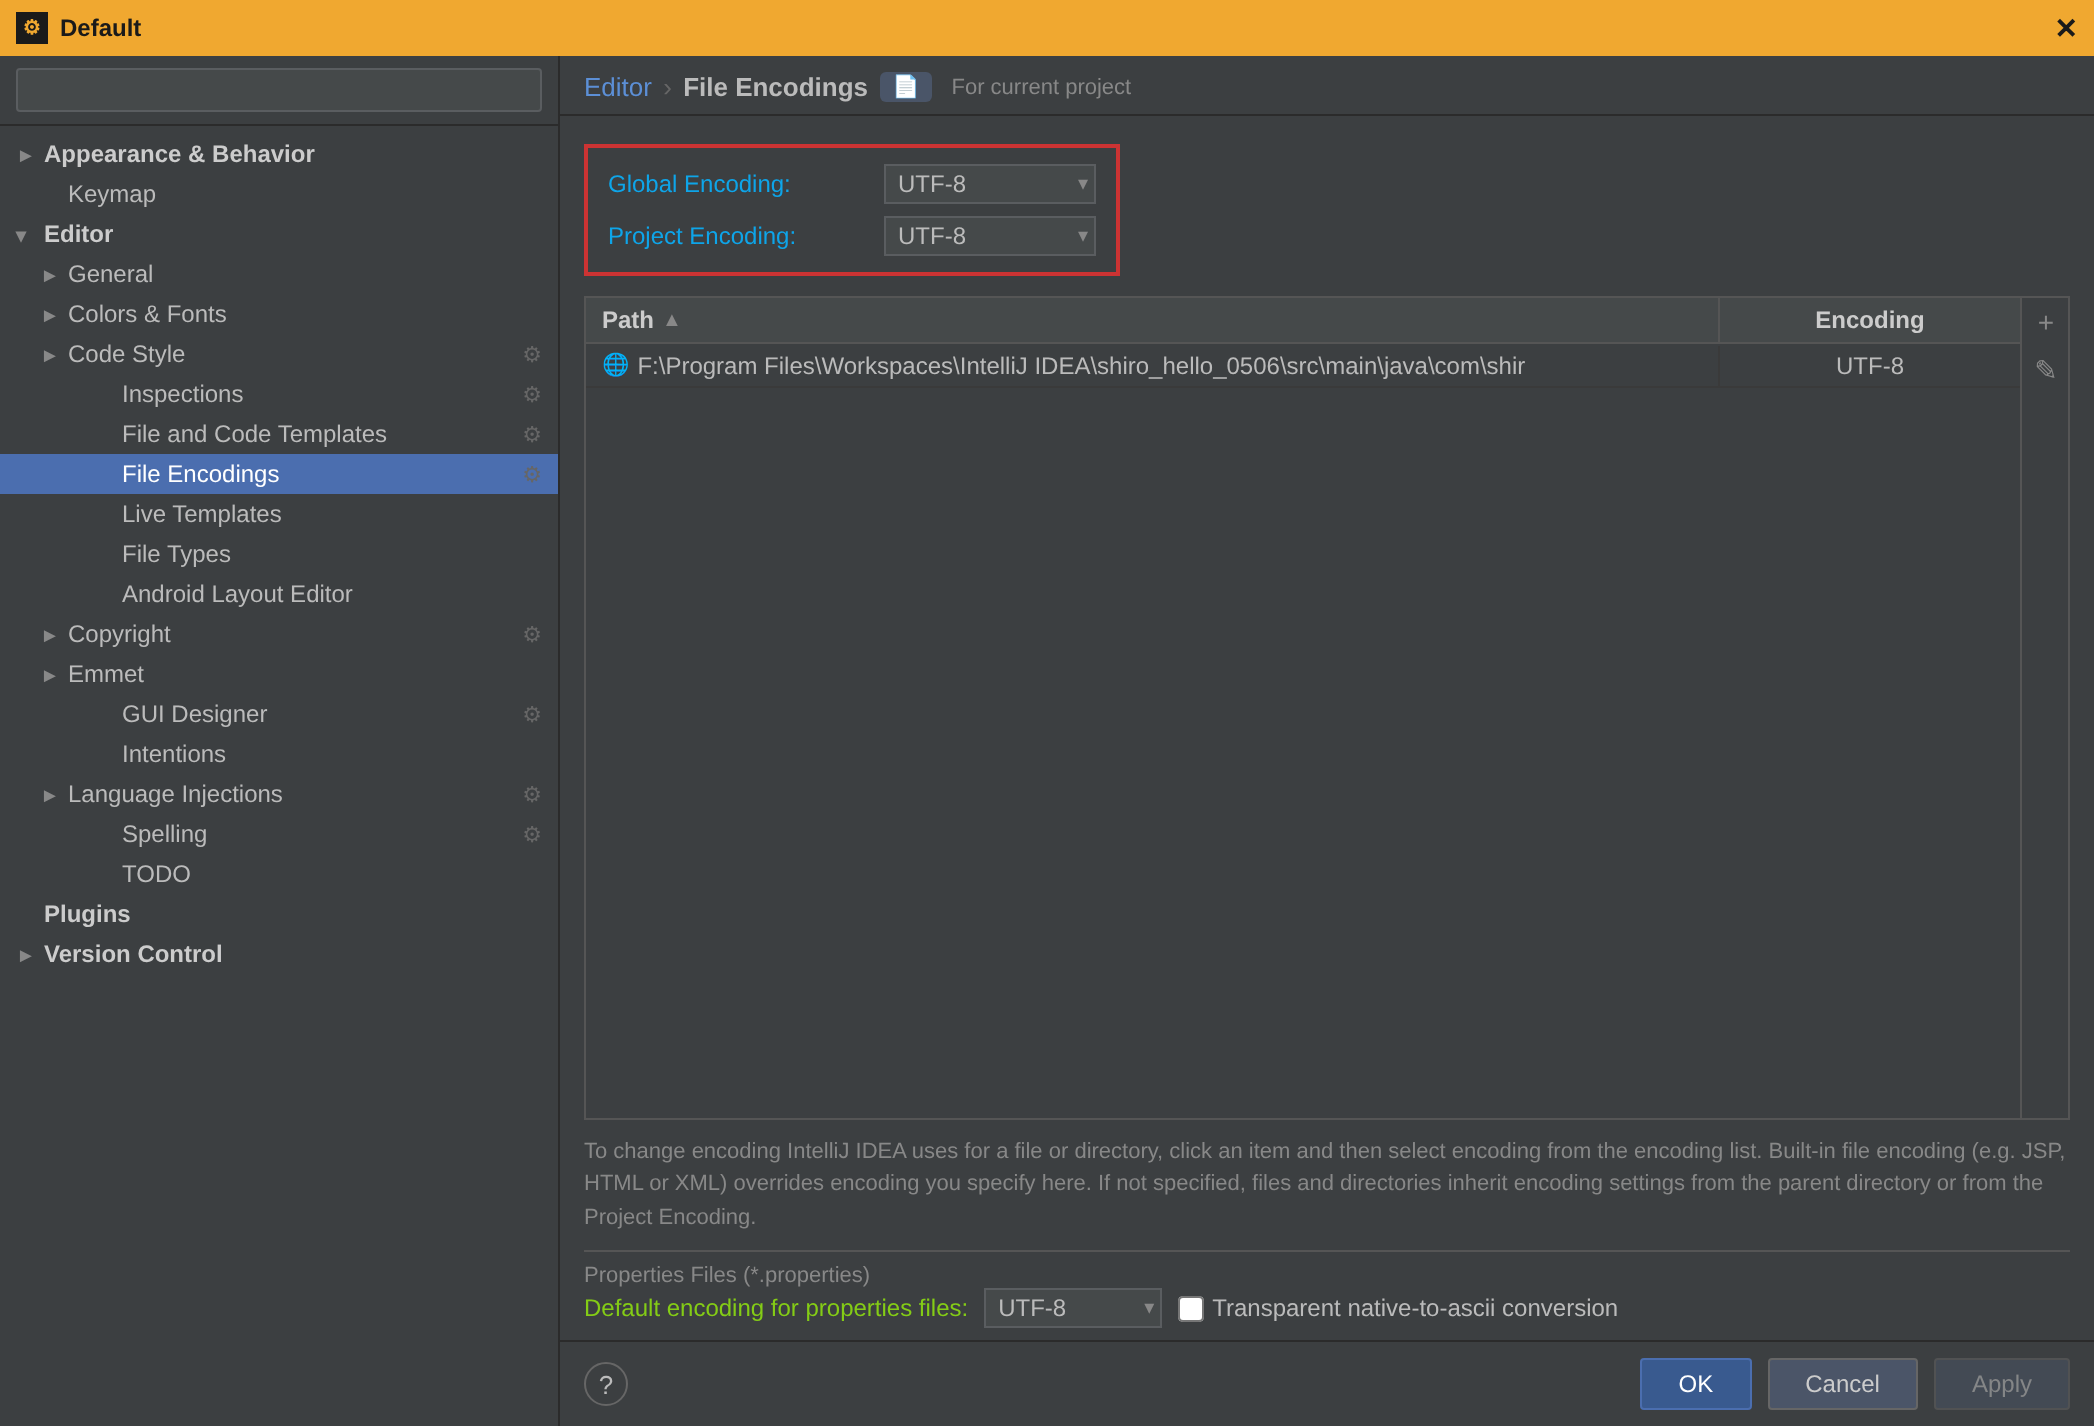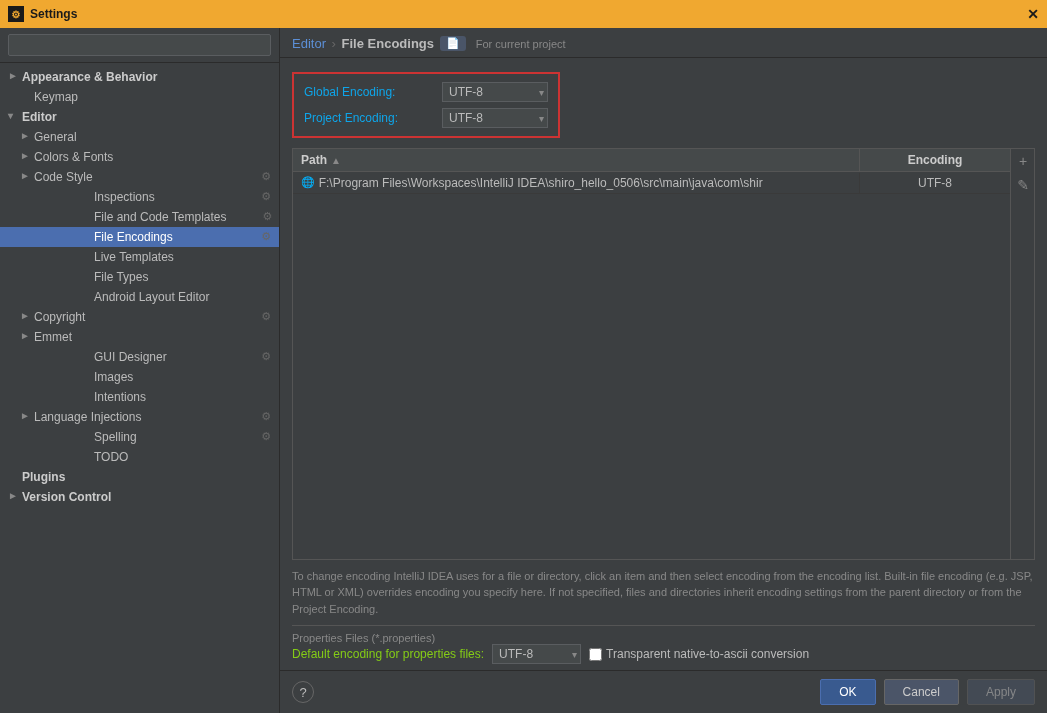--- a/index.html
+++ b/index.html
@@ -88,39 +88,39 @@
     .sidebar-tree {
       flex: 1;
       overflow-y: auto;
       padding: 4px 0;
     }
 
     .tree-item {
       padding: 3px 8px 3px 12px;
       cursor: pointer;
       display: flex;
-      align-items: flex-start;
+      align-items: flex-end;
       gap: 4px;
       white-space: nowrap;
       color: #bbbbbb;
     }
     .tree-item.selected {
       background: #4b6eaf;
       color: #ffffff;
     }
     .tree-item.level-0 {
       padding-left: 8px;
       font-weight: 600;
       color: #cccccc;
     }
     .tree-item.level-1 {
       padding-left: 20px;
     }
     .tree-item.level-2 {
-      padding-left: 48px;
+      padding-left: 15px;
       gap: 36px;
     }
 
     .arrow {
       font-size: 10px;
       color: #888;
       width: 10px;
       display: inline-block;
       flex-shrink: 0;
     }
@@ -429,21 +429,21 @@
       font-size: 14px;
       flex-shrink: 0;
     }
   </style>
 </head>
 <body>
 
 <div class="title-bar">
   <div class="title-bar-left">
     <div class="title-bar-icon">⚙</div>
-    <span>Settings</span>
+    <span>Default</span>
   </div>
   <span class="title-bar-close">✕</span>
 </div>
 
 <div class="main-layout">
 
   <div class="sidebar">
     <div class="search-box">
       <input class="search-input" type="text" placeholder="" style="">
     </div>
@@ -506,24 +506,20 @@
           <span class="item-badge">⚙</span>
         </div>
         <div class="tree-item level-1">
           <span class="arrow collapsed"></span>
           <span class="item-label">Emmet</span>
         </div>
         <div class="tree-item level-2">
           <span class="arrow none"></span>
           <span class="item-label">GUI Designer</span>
           <span class="item-badge">⚙</span>
-        </div>
-        <div class="tree-item level-2">
-          <span class="arrow none"></span>
-          <span class="item-label">Images</span>
         </div>
         <div class="tree-item level-2">
           <span class="arrow none"></span>
           <span class="item-label">Intentions</span>
         </div>
         <div class="tree-item level-1">
           <span class="arrow collapsed"></span>
           <span class="item-label">Language Injections</span>
           <span class="item-badge">⚙</span>
         </div>

